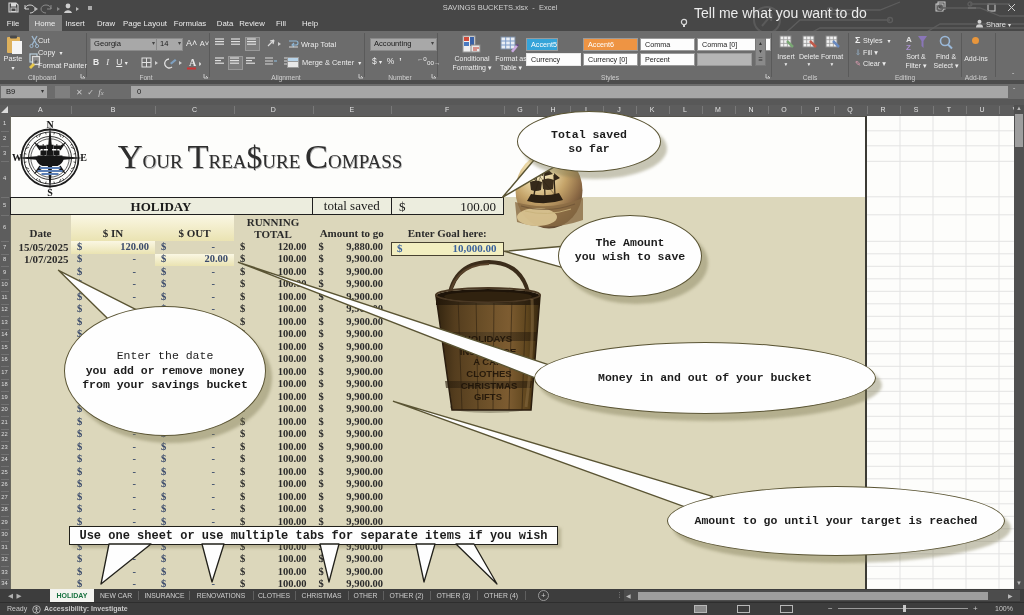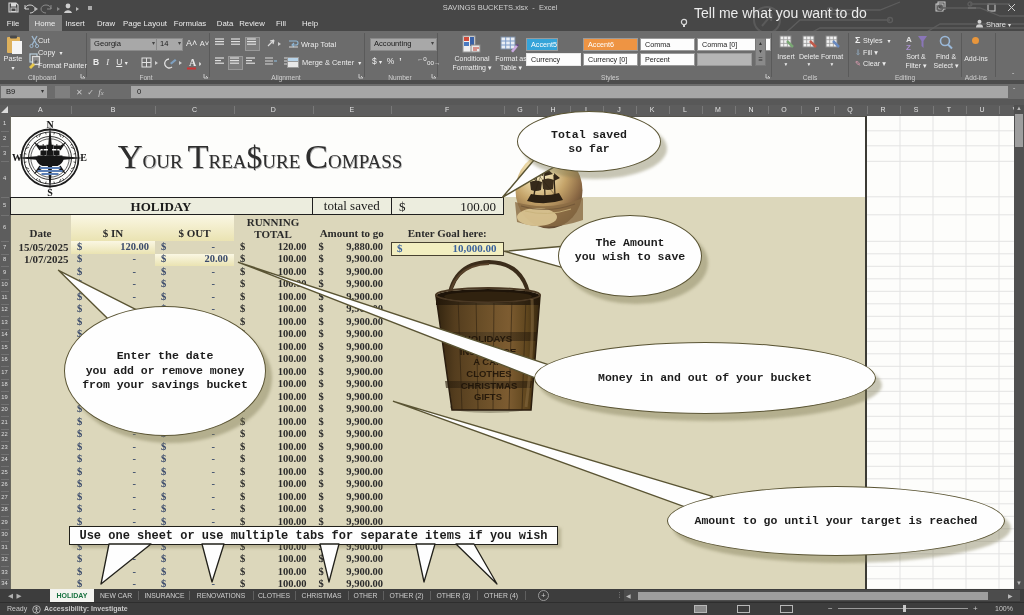--- a/index.html
+++ b/index.html
@@ -1037,21 +1037,21 @@
 <div class="abs" style="left:523px;top:117.5px;width:144px;height:61.0px;border-radius:50%;background:rgba(125,119,80,0.42);filter:blur(1.5px);"></div>
 <div class="abs" style="left:517px;top:110.5px;width:144px;height:61.0px;border-radius:50%;background:#fefefe;border:1.8px solid #5a5433;box-sizing:border-box;"></div>
 <div class="abs mon ct" style="left:517px;top:127.5px;width:144px;font-size:11.5px;font-weight:bold;color:#1c1c1c;white-space:nowrap;">Total saved</div>
 <div class="abs mon ct" style="left:517px;top:142.0px;width:144px;font-size:11.5px;font-weight:bold;color:#1c1c1c;white-space:nowrap;">so far</div>
 <div class="abs" style="left:564px;top:222px;width:144px;height:82px;border-radius:50%;background:rgba(125,119,80,0.42);filter:blur(1.5px);"></div>
 <div class="abs" style="left:558px;top:215px;width:144px;height:82px;border-radius:50%;background:#fefefe;border:1.8px solid #5a5433;box-sizing:border-box;"></div>
 <div class="abs mon ct" style="left:558px;top:235.5px;width:144px;font-size:11.5px;font-weight:bold;color:#1c1c1c;white-space:nowrap;">The Amount</div>
 <div class="abs mon ct" style="left:558px;top:250.0px;width:144px;font-size:11.5px;font-weight:bold;color:#1c1c1c;white-space:nowrap;">you wish to save</div>
 <div class="abs" style="left:70px;top:313px;width:202px;height:130px;border-radius:50%;background:rgba(125,119,80,0.42);filter:blur(1.5px);"></div>
 <div class="abs" style="left:64px;top:306px;width:202px;height:130px;border-radius:50%;background:#fefefe;border:1.8px solid #5a5433;box-sizing:border-box;"></div>
-<div class="abs mon ct" style="left:64px;top:349.25px;width:202px;font-size:11.5px;font-weight:bold;color:#1c1c1c;white-space:nowrap;">Enter the date</div>
+<div class="abs mon ct" style="left:64px;top:349.25px;width:202px;font-size:11.5px;font-weight:normal;color:#1c1c1c;white-space:nowrap;">Enter the date</div>
 <div class="abs mon ct" style="left:64px;top:363.75px;width:202px;font-size:11.5px;font-weight:bold;color:#1c1c1c;white-space:nowrap;">you add or remove money</div>
 <div class="abs mon ct" style="left:64px;top:378.25px;width:202px;font-size:11.5px;font-weight:bold;color:#1c1c1c;white-space:nowrap;">from your savings bucket</div>
 <div class="abs" style="left:540px;top:349px;width:342px;height:72px;border-radius:50%;background:rgba(125,119,80,0.42);filter:blur(1.5px);"></div>
 <div class="abs" style="left:534px;top:342px;width:342px;height:72px;border-radius:50%;background:#fefefe;border:1.8px solid #5a5433;box-sizing:border-box;"></div>
 <div class="abs mon ct" style="left:534px;top:370.75px;width:342px;font-size:11.5px;font-weight:bold;color:#1c1c1c;white-space:nowrap;">Money in and out of your bucket</div>
 <div class="abs" style="left:673px;top:493px;width:338px;height:70px;border-radius:50%;background:rgba(125,119,80,0.42);filter:blur(1.5px);"></div>
 <div class="abs" style="left:667px;top:486px;width:338px;height:70px;border-radius:50%;background:#fefefe;border:1.8px solid #5a5433;box-sizing:border-box;"></div>
 <div class="abs mon ct" style="left:667px;top:513.75px;width:338px;font-size:11.5px;font-weight:bold;color:#1c1c1c;white-space:nowrap;">Amount to go until your target is reached</div>
 <div class="abs" style="left:72px;top:528px;width:489px;height:20px;background:rgba(130,124,86,0.38);filter:blur(1.5px);"></div>
 <div class="abs" style="left:69px;top:525.5px;width:489px;height:19.5px;background:#fefefe;border:1.6px solid #21201a;box-sizing:border-box;"></div>

